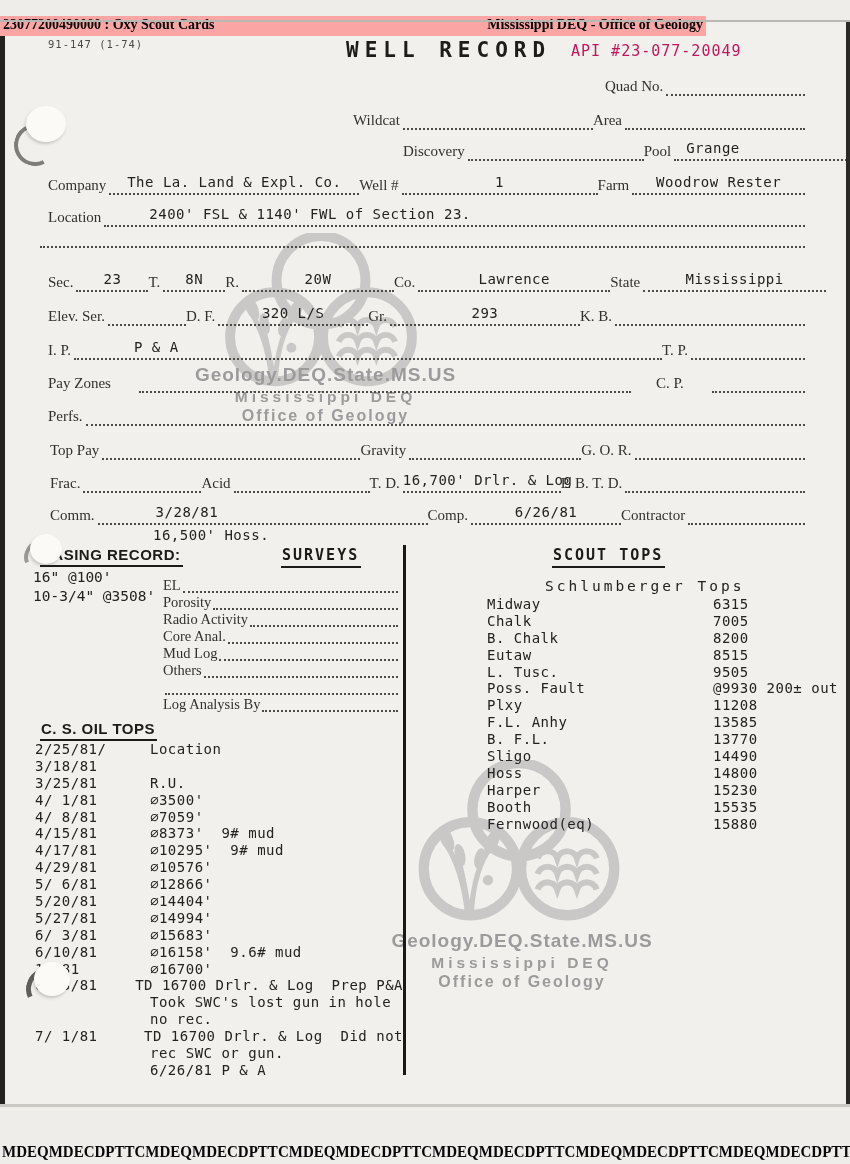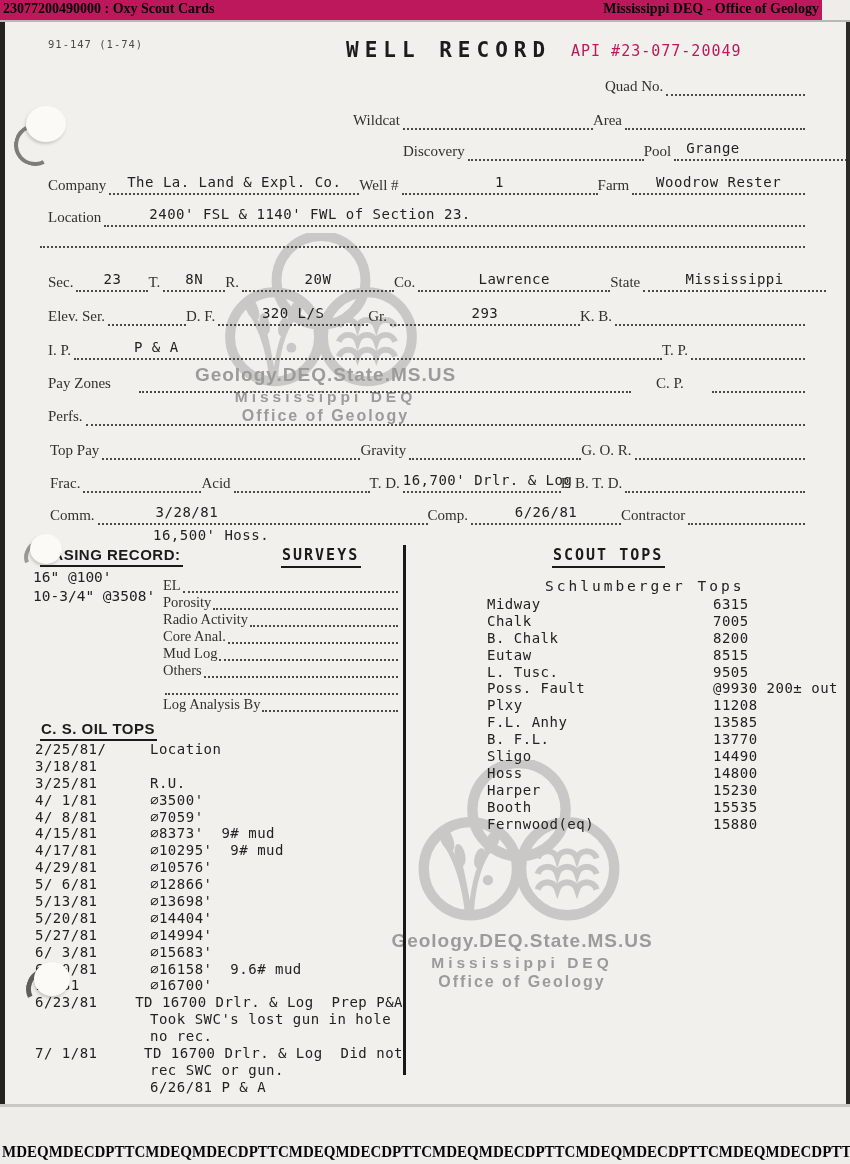--- a/index.html
+++ b/index.html
@@ -2,21 +2,21 @@
 <html><head>
 <meta charset="utf-8">
 <style>
   html,body{margin:0;padding:0;}
   body{
     width:850px;height:1164px;position:relative;overflow:hidden;
     background:#eeedea;
     font-family:"Liberation Serif", serif;
   }
   
-  .topbar{position:absolute;top:0;left:0;width:822px;height:20px;background:#be185d;z-index:6;}
+  .topbar{position:absolute;top:16px;left:0;width:706px;height:20px;background:#fca5a5;z-index:6;}
   .topbar .tl{position:absolute;left:3px;top:1px;font:bold 14px "Liberation Serif",serif;color:#050505;}
   .topbar .tr{position:absolute;right:3px;top:1px;font:bold 14px "Liberation Serif",serif;color:#050505;}
   .topbar-rule{position:absolute;top:20px;left:0;width:850px;height:2px;background:#b9b8b4;z-index:6;}
 
   
   .scan{position:absolute;top:22px;left:0;width:850px;height:1082px;background:#f1f0ec;z-index:1;}
   .edge-l{position:absolute;top:22px;left:0;width:5px;height:1082px;background:#23221f;z-index:5;}
   .edge-r{position:absolute;top:22px;left:846px;width:4px;height:1082px;background:#2b2a27;z-index:5;}
   .scan-bottom{position:absolute;top:1104px;left:0;width:850px;height:3px;background:#c9c8c3;z-index:5;}
   .form-number{position:absolute;left:48px;top:38px;font:10.5px "DejaVu Sans Mono",monospace;letter-spacing:1px;color:#4a4945;z-index:3;}
@@ -407,24 +407,20 @@
     </div>
     <div class="otrow">
       <span class="otdate">4/29/81</span>
       <span class="otdesc">∅10576'</span>
     </div>
     <div class="otrow">
       <span class="otdate">5/ 6/81</span>
       <span class="otdesc">∅12866'</span>
     </div>
     <div class="otrow">
-      <span class="otdate">5/13/81</span>
-      <span class="otdesc">∅13698'</span>
-    </div>
-    <div class="otrow">
       <span class="otdate">5/20/81</span>
       <span class="otdesc">∅14404'</span>
     </div>
     <div class="otrow">
       <span class="otdate">5/27/81</span>
       <span class="otdesc">∅14994'</span>
     </div>
     <div class="otrow">
       <span class="otdate">6/ 3/81</span>
       <span class="otdesc">∅15683'</span>

